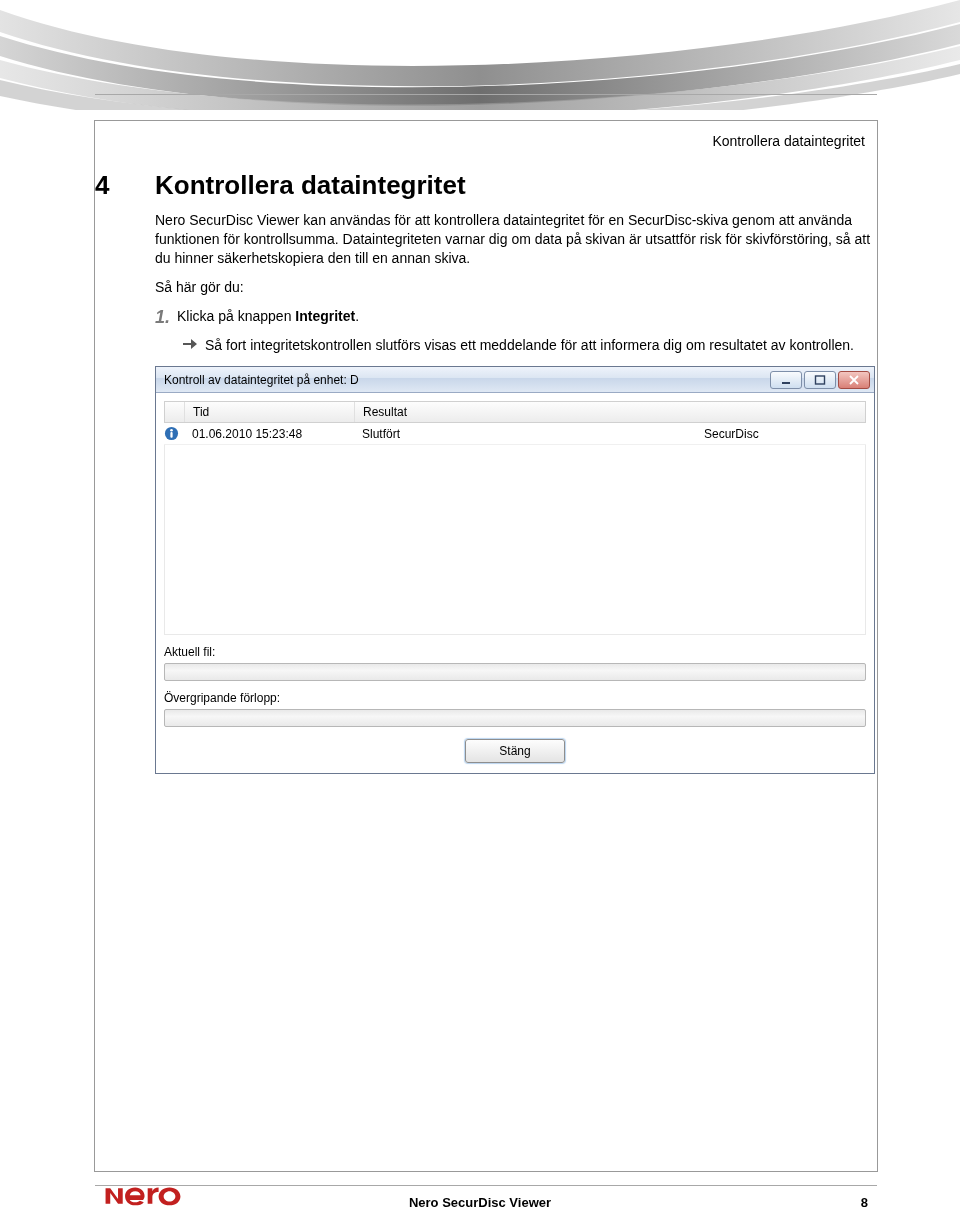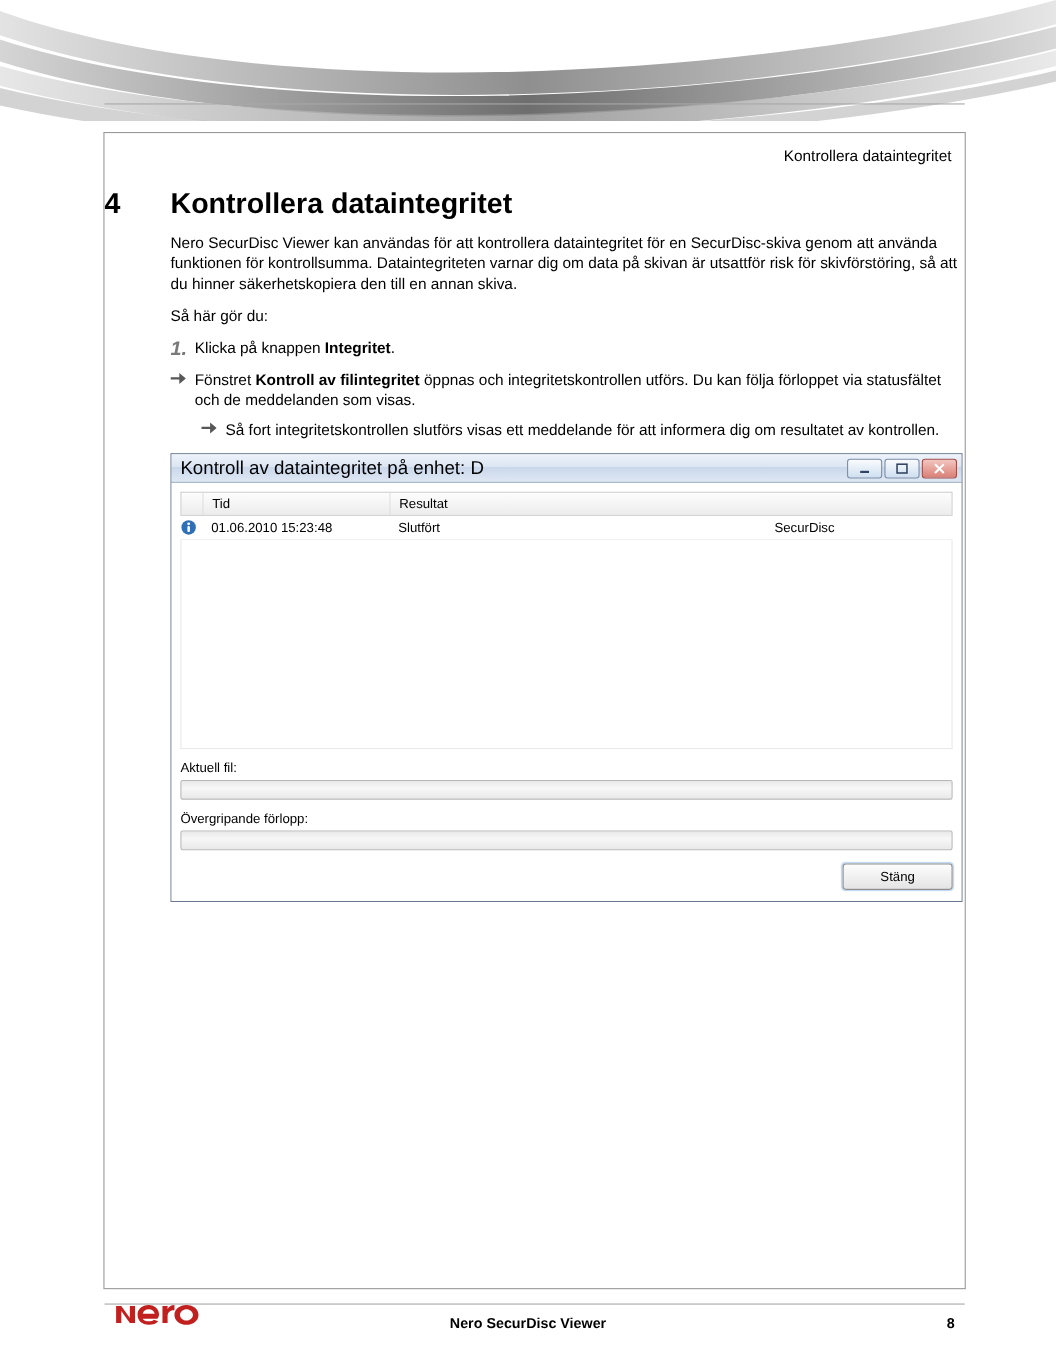--- a/index.html
+++ b/index.html
@@ -83,21 +83,21 @@
     font-size: 12px;
   }
   .titlebar {
     height: 26px;
     background: linear-gradient(#eef3fb, #dbe5f2 45%, #c9d7ea 46%, #dfe8f4);
     display: flex;
     align-items: center;
     color: #000;
     border-bottom: 1px solid #9aaac4;
   }
-  .titlebar-text { padding-left: 8px; font-size: 17px; }
+  .titlebar-text { padding-left: 8px; font-size: 12px; }
   .title-spacer { flex: 1; }
   .winbtn {
     width: 32px; height: 18px;
     border: 1px solid #7e8fa9;
     border-radius: 3px;
     margin-right: 2px;
     display: flex; align-items: center; justify-content: center;
     background: linear-gradient(#f9fbfd,#cfdff0);
   }
   .winbtn:last-child { margin-right: 4px; background: linear-gradient(#f3c6c0,#d98077); border-color:#a34c44;}
@@ -127,21 +127,21 @@
   .row .col { border-right: none; }
   .info-icon svg { width: 15px; height: 15px; }
   .blank-area { height: 190px; border-left:1px solid #e9e9e9; border-right:1px solid #e9e9e9; border-bottom:1px solid #e9e9e9;}
   .field-label { font-size: 12px; margin-top: 10px; margin-bottom: 4px; }
   .progress {
     height: 18px;
     border: 1px solid #b7b7b7;
     background: linear-gradient(#e9e9e9,#f7f7f7 40%,#e9e9e9);
     border-radius: 2px;
   }
-  .dlg-footer { display: flex; justify-content: flex-end; margin-top: 12px; }
+  .dlg-footer { display: flex; justify-content: center; margin-top: 12px; }
   .btn {
     width: 100px; height: 24px;
     background: linear-gradient(#fdfdfd,#e4e4e4);
     border: 1px solid #8e8e8e;
     border-radius: 3px;
     font-size: 12px;
     display:flex; align-items:center; justify-content:center;
     box-shadow: 0 0 1px 1px rgba(100,160,220,0.45);
   }
 
@@ -207,30 +207,20 @@
     <p class="para">Nero SecurDisc Viewer kan användas för att kontrollera dataintegritet för en SecurDisc-skiva genom att använda funktionen för kontrollsumma. Dataintegriteten varnar dig om data på skivan är utsattför risk för skivförstöring, så att du hinner säkerhetskopiera den till en annan skiva.</p>
     <p class="para">Så här gör du:</p>
 
     <div class="step-row">
       <div class="step-num">1.</div>
       <div class="step-text">
         <span>Klicka på knappen </span><b class="kw">Integritet</b><span>.</span>
       </div>
     </div>
 
-    <div class="arrow-row">
-      <div class="arrow-glyph">
-        <svg viewBox="0 0 14 12">
-            <path d="M0 5 L8 5 L8 1 L14 6 L8 11 L8 7 L0 7 Z" fill="#575757"></path>
-          </svg>
-      </div>
-      <div class="arrow-text">
-        <span>Fönstret </span><b class="kw">Kontroll av filintegritet</b><span> öppnas och integritetskontrollen utförs. Du kan följa förloppet via statusfältet och de meddelanden som visas.</span>
-      </div>
-    </div>
 
     <div class="arrow-row nested">
       <div class="arrow-glyph">
         <svg viewBox="0 0 14 12">
             <path d="M0 5 L8 5 L8 1 L14 6 L8 11 L8 7 L0 7 Z" fill="#575757"></path>
           </svg>
       </div>
       <div class="arrow-text">Så fort integritetskontrollen slutförs visas ett meddelande för att informera dig om resultatet av kontrollen.</div>
     </div>
   </div>

